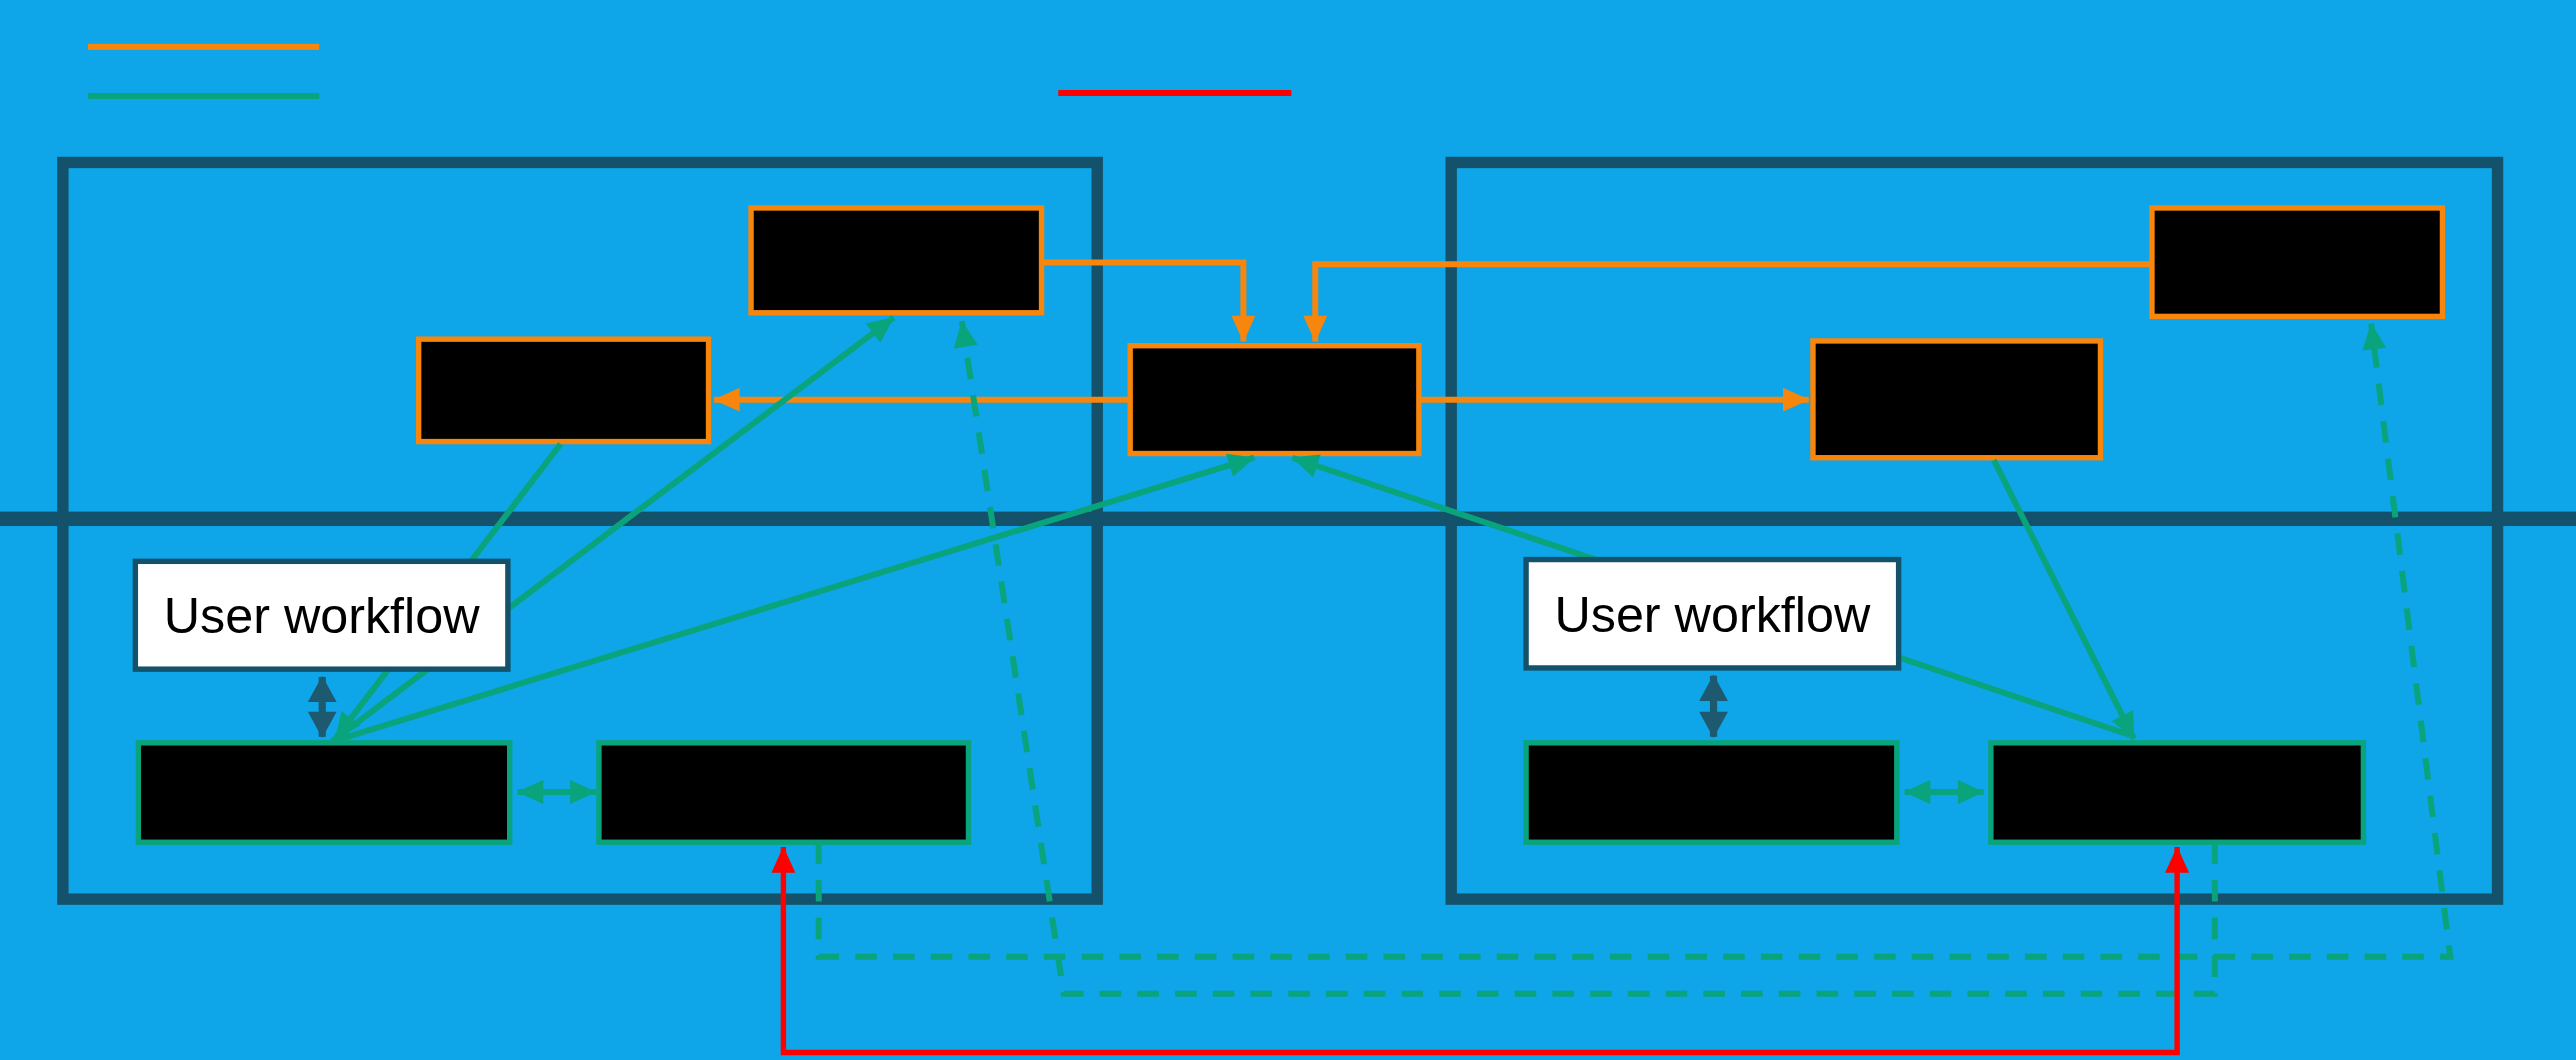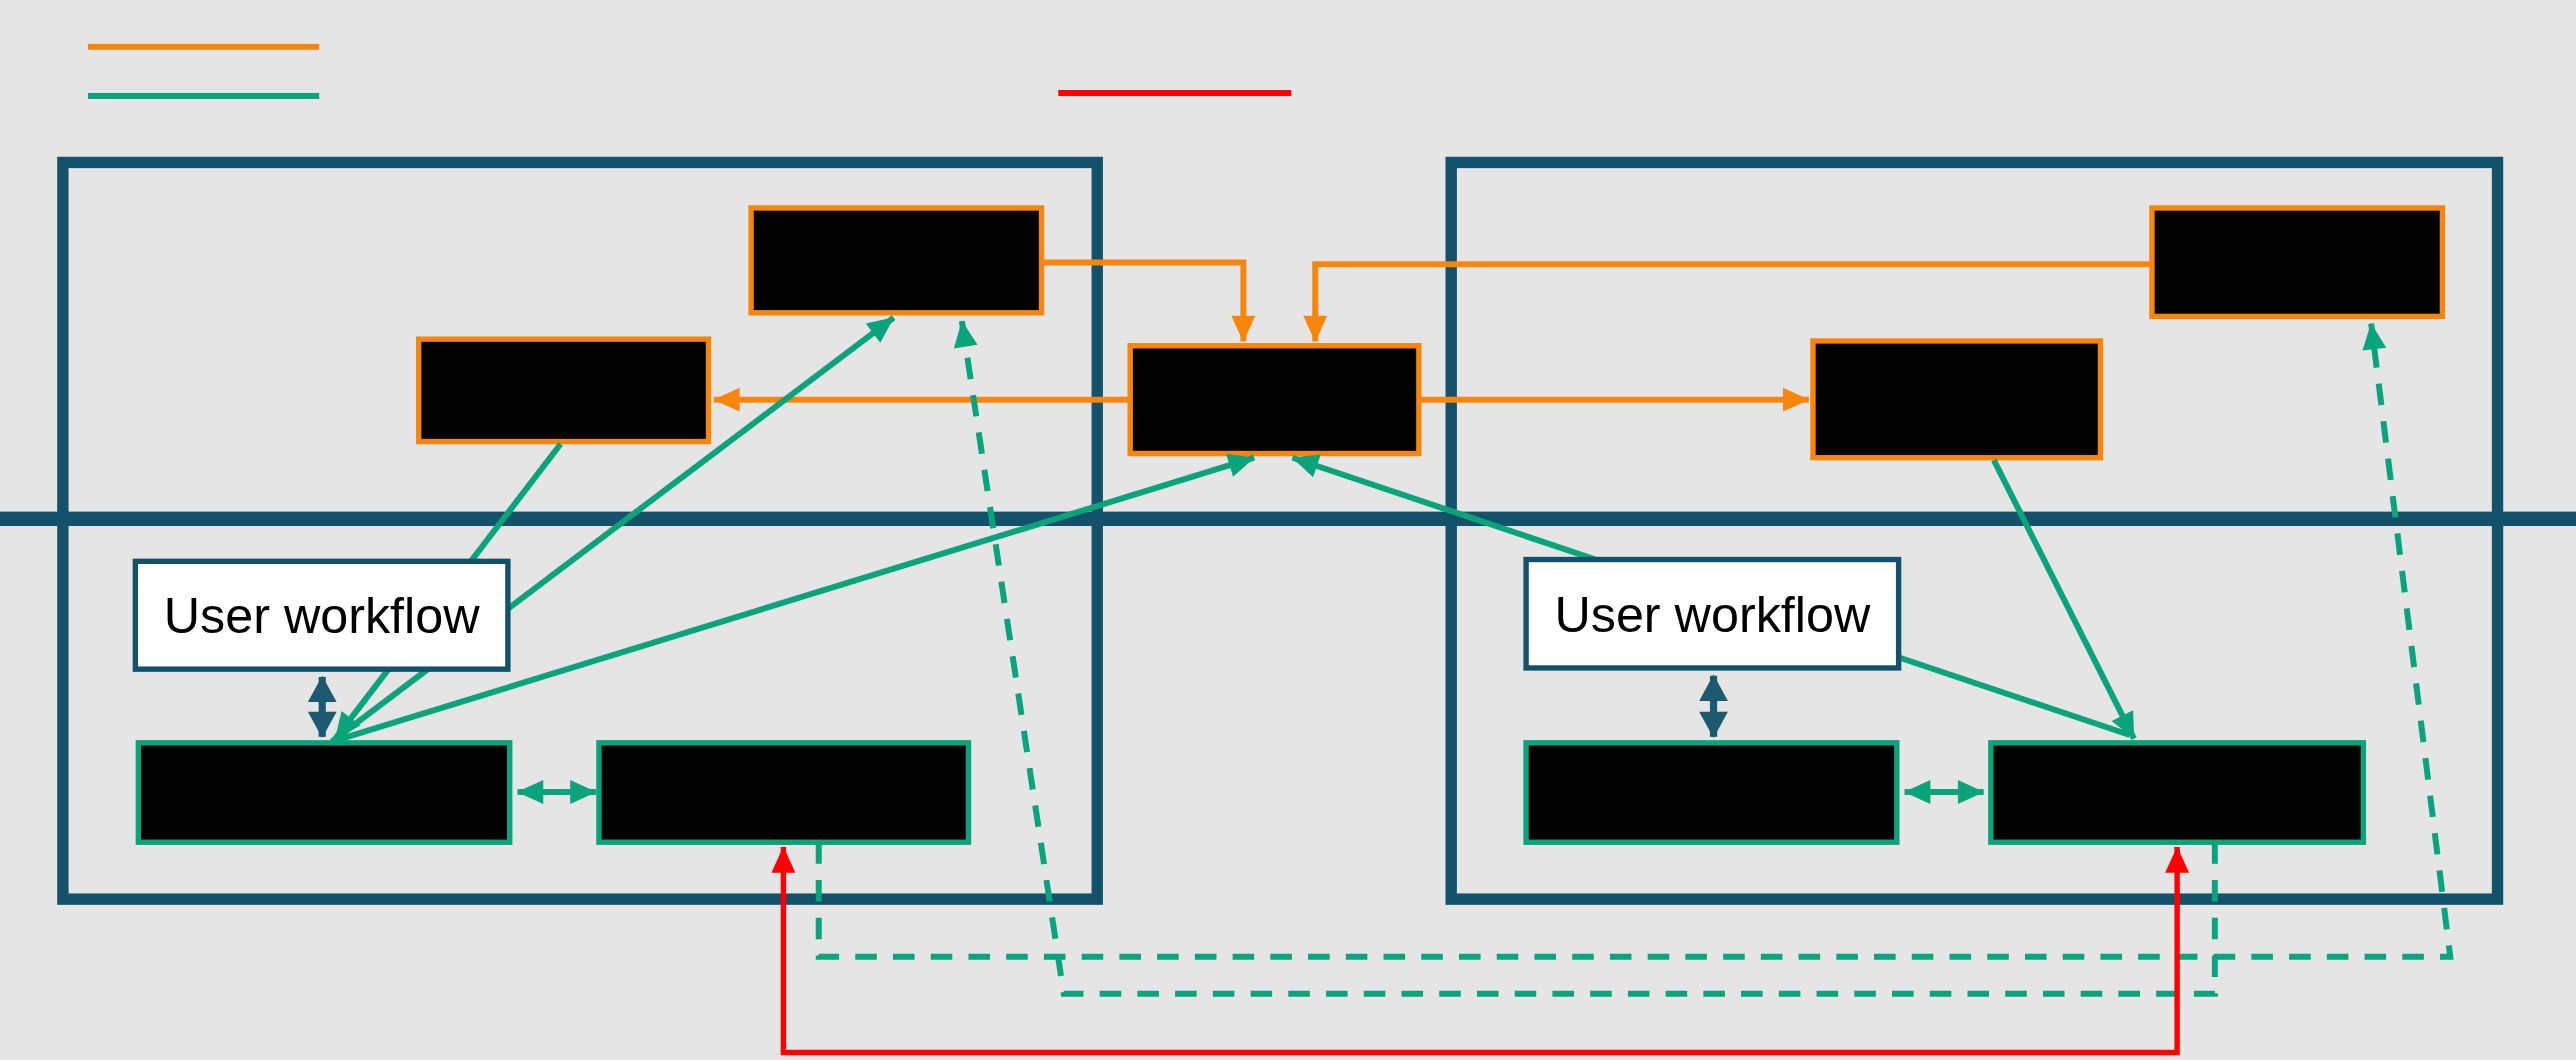--- a/index.html
+++ b/index.html
@@ -4,21 +4,21 @@
 <style>
   html, body {
     margin: 0;
     padding: 0;
     background: #000000;
   }
   .stage {
     position: relative;
     width: 2576px;
     height: 1061px;
-    background: #e5e5e5;
+    background: #0ea5e9;
     font-family: "Liberation Sans", sans-serif;
   }
   .stage svg {
     display: block;
     width: 100%;
     height: 100%;
   }
   text.workflow-label {
     font-family: "Liberation Sans", sans-serif;
     font-size: 84px;

